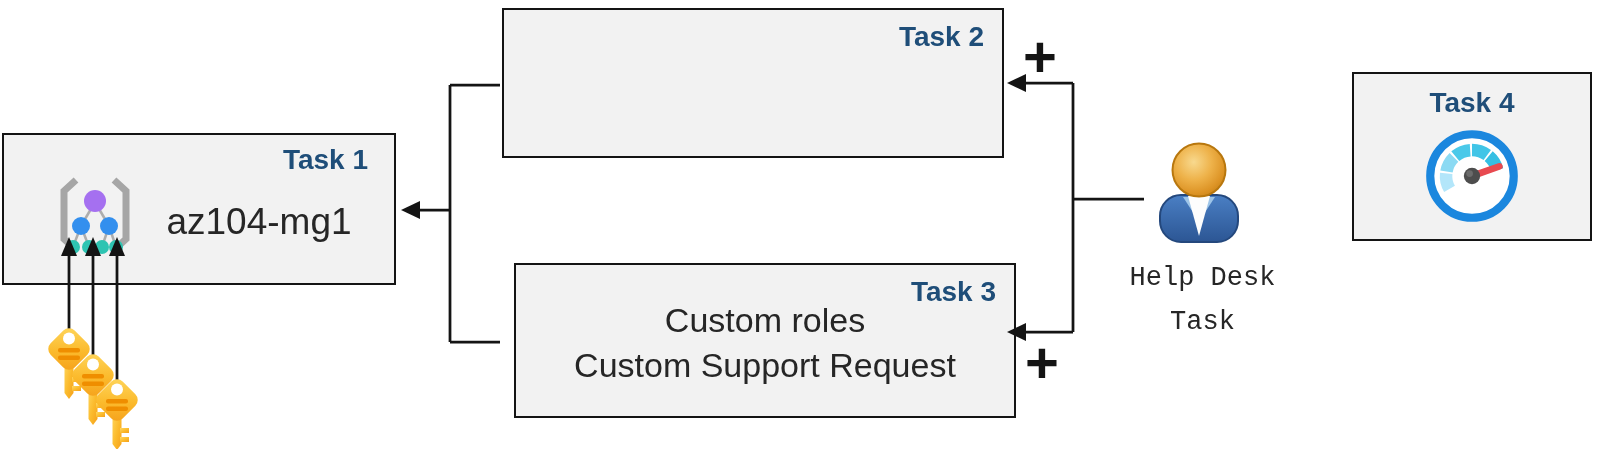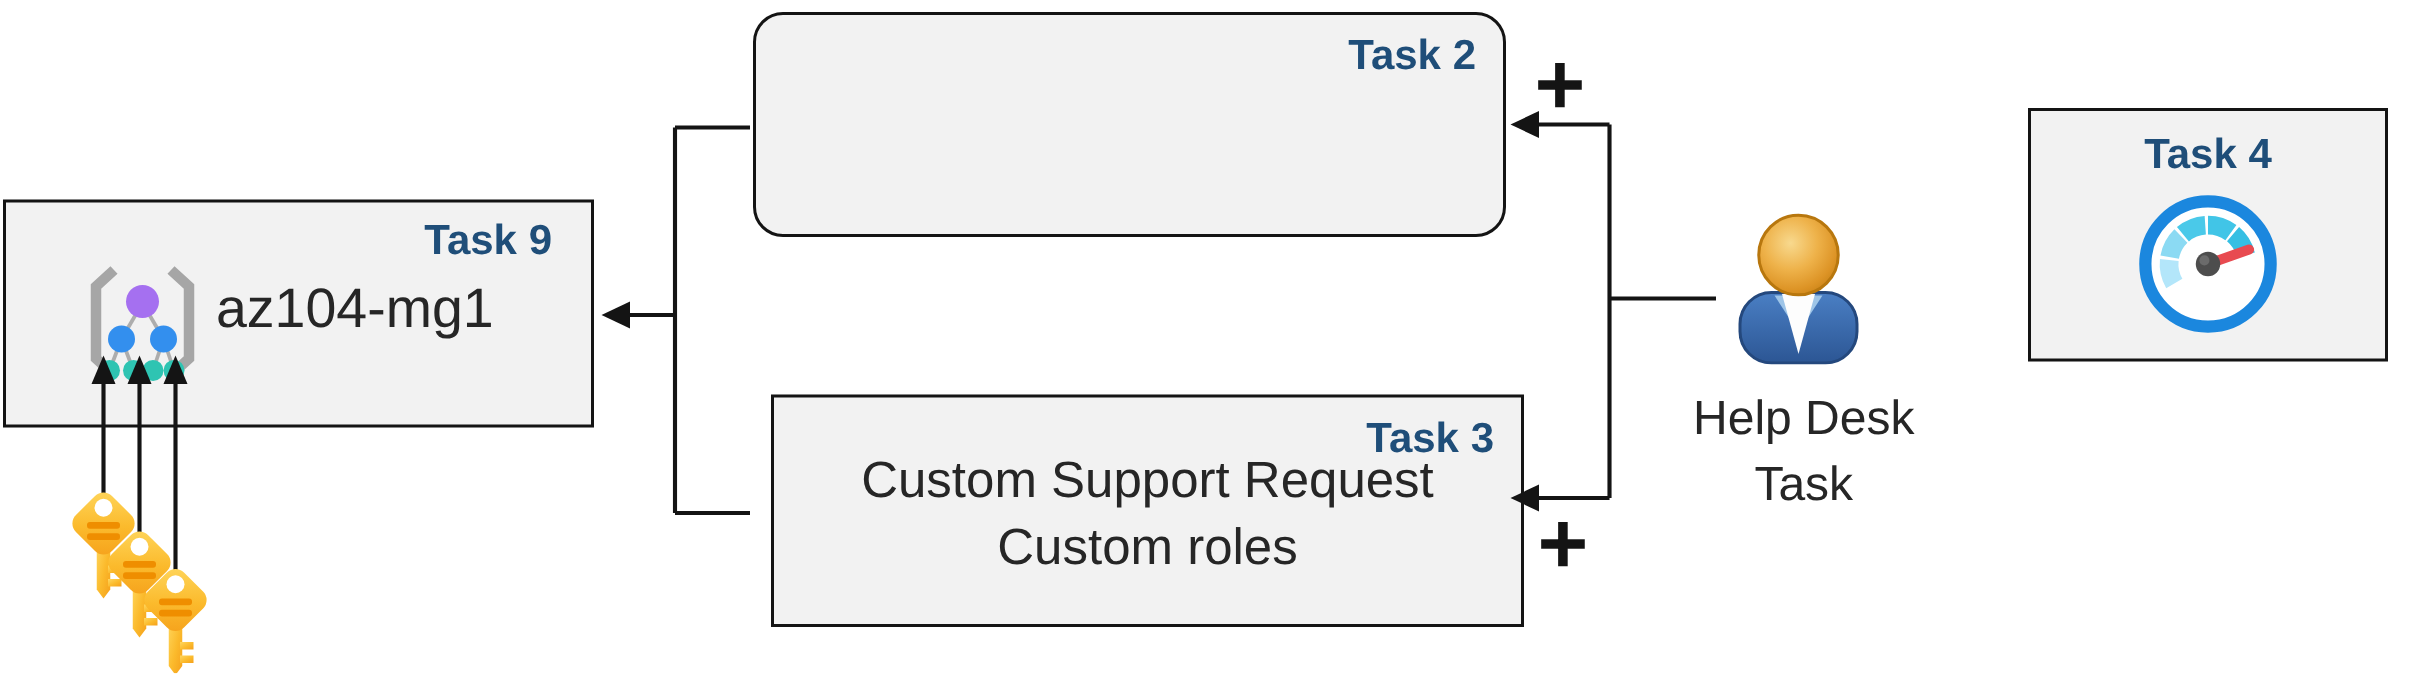--- a/index.html
+++ b/index.html
@@ -21,59 +21,59 @@
     line-height:33px; white-space:nowrap;
   }
   .box-line{
     width:100%; text-align:center; font-size:34px; line-height:45px;
     color:var(--body-text); white-space:nowrap;
   }
   .task1{left:2px; top:133px; width:394px; height:152px;}
   .task1 .task-label{top:8px; right:26px;}
   .mg-icon{position:absolute; left:50px; top:38px;}
   .mg-name{
-    position:absolute; left:140px; top:50px; width:230px; text-align:left;
+    position:absolute; left:140px; top:66px; width:230px; text-align:center;
     font-size:37px; color:var(--body-text); white-space:nowrap;
   }
-  .task2{left:502px; top:8px; width:502px; height:150px;border-radius:20px;}
+  .task2{left:502px; top:8px; width:502px; height:150px;}
   .task3{left:514px; top:263px; width:502px; height:155px;}
   .task2 .task-label,.task3 .task-label{top:10px; right:18px;}
   .lines{position:absolute; left:0; width:100%;}
   .task2 .lines{top:30px;}
   .task3 .lines{top:33px;}
   .task4{
     left:1352px; top:72px; width:240px; height:169px;
     display:flex; flex-direction:column; align-items:center;
   }
   .task4 .task-label{position:static; margin-top:12px;}
   .gauge-icon{margin-top:9px;}
   .task4 .box-line{margin-top:8px; font-size:35px; line-height:34px;}
   .helpdesk{position:absolute; left:1143px; top:139px; width:110px;}
   .helpdesk-text{
     position:absolute; left:1120px; top:256px; width:165px; text-align:center;
-    font-size:32px; line-height:44px; color:var(--body-text); white-space:nowrap;
+    font-size:27px; line-height:44px; color:var(--body-text); white-space:nowrap;font-family:Liberation Mono, monospace;
   }
   .plus{
     position:absolute; width:44px; height:44px; display:flex;
     align-items:center; justify-content:center;
     font-size:58px; font-weight:700; color:var(--plus-sign); line-height:44px;
   }
   .plus-top{left:1018px; top:35px;}
   .plus-bottom{left:1020px; top:341px;}
   .overlay,.keys{position:absolute; left:0; top:0; pointer-events:none;}
   .conn{stroke:var(--connector); stroke-width:2.75; fill:none;}
   .arrowhead{fill:var(--connector); stroke:none;}
 </style>
 </head>
 <body>
 
 <div class="canvas">
 
   <div class="box task1">
-    <div class="task-label">Task 9</div>
+    <div class="task-label">Task 1</div>
     <svg class="mg-icon" width="82" height="84" viewBox="0 0 82 84">
       <path d="M22,7 L10,18 L10,66 L22,77" fill="none" stroke="#a6a6a6" stroke-width="7"></path>
       <path d="M60,7 L72,18 L72,66 L60,77" fill="none" stroke="#a6a6a6" stroke-width="7"></path>
       <g stroke="#adadad" stroke-width="2.5">
         <line x1="41" y1="29" x2="27" y2="53"></line>
           <line x1="41" y1="29" x2="55" y2="53"></line>
         <line x1="27" y1="53" x2="19" y2="74"></line>
           <line x1="27" y1="53" x2="35" y2="74"></line>
         <line x1="55" y1="53" x2="48" y2="74"></line>
           <line x1="55" y1="53" x2="62" y2="74"></line>
@@ -89,22 +89,22 @@
     <div class="mg-name">az104-mg1</div>
   </div>
 
   <div class="box task2">
     <div class="task-label">Task 2</div>
   </div>
 
   <div class="box task3">
     <div class="task-label">Task 3</div>
     <div class="lines">
+      <div class="box-line">Custom roles</div>
       <div class="box-line">Custom Support Request</div>
-      <div class="box-line">Custom roles</div>
     </div>
   </div>
 
   <div class="box task4">
     <div class="task-label">Task 4</div>
     <svg class="gauge-icon" width="96" height="96" viewBox="-50 -50 100 100">
       <circle cx="0" cy="0" r="43.5" fill="#ffffff" stroke="#1b87de" stroke-width="8.5"></circle>
       <g fill="none" stroke-width="13">
         <path d="M-23.4,13.5 A27,27 0 0 1 -26.9,-2.8" stroke="#b3e6fa"></path>
         <path d="M-26.6,-4.7 A27,27 0 0 1 -18.8,-19.4" stroke="#8bdaf3"></path>

